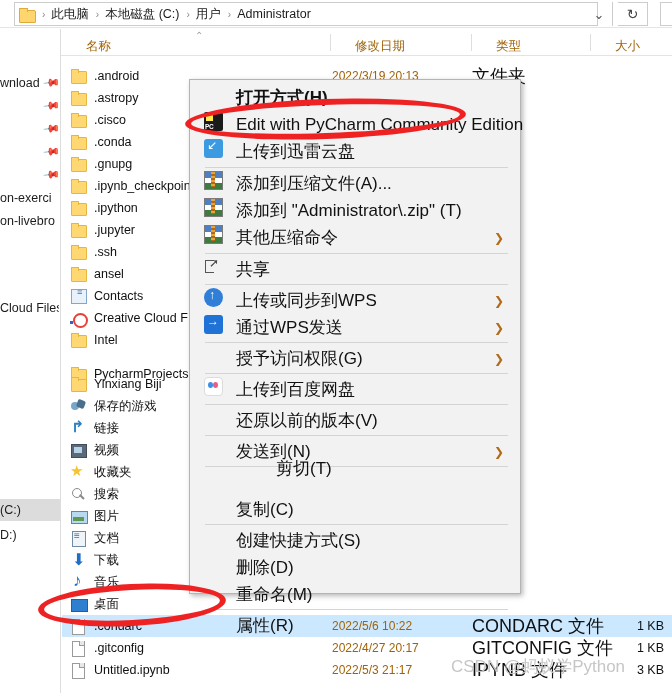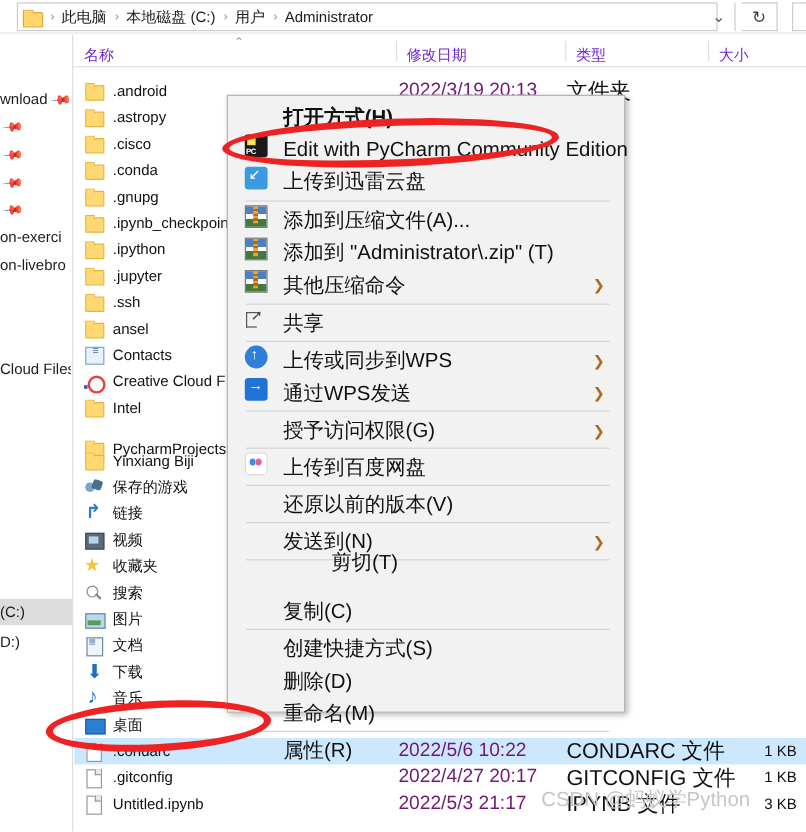--- a/index.html
+++ b/index.html
@@ -59,39 +59,39 @@
     border: 1px solid #cccccc; border-right: none; background: #fff;
   }
 
   
   .colheader {
     position: absolute; left: 0; top: 29px; width: 672px; height: 27px;
     background: #ffffff; border-bottom: 1px solid #e3e3e3;
   }
   .colheader .ch {
     position: absolute; top: 4px; height: 27px; display: flex; align-items: center;
-    font-size: 12.5px; color: #6d28d9; padding-left: 8px;
+    font-size: 12.5px; color: #a16207; padding-left: 24px;
   }
   .colheader .divider {
     position: absolute; top: 5px; width: 1px; height: 17px; background: #dedede;
   }
   .sort-caret {
     position: absolute; left: 195px; top: 2px;
     font-size: 10px; color: #9aa4ad; line-height: 10px;
   }
 
   
   .navpane {
     position: absolute; left: 0; top: 29px; width: 61px; height: 664px;
     background: #ffffff; overflow: hidden;
     border-right: 1px solid #dddddd;
   }
   .nav-item {
     position: absolute; left: 0; height: 22px; width: 61px;
-    display: flex; align-items: center; justify-content: flex-start;
+    display: flex; align-items: center; justify-content: space-between;
     font-size: 12.5px; color: #1c1c1c; white-space: nowrap; padding-right: 2px;
   }
   .nav-item .nav-label { overflow: hidden; }
   .nav-item.sel { background: #dcdcdc; }
   .pin {
     display: inline-block; margin-left: 4px; color: #8b8b8b; font-size: 11px;
     transform: rotate(40deg);
   }
 
   
@@ -102,21 +102,21 @@
   .frow {
     position: absolute; left: 0; width: 610px; height: 22px;
     display: flex; align-items: center;
   }
   .frow.sel { background: #cce8ff; }
   .fname {
     position: absolute; left: 8px; display: flex; align-items: center;
     font-size: 12.5px; color: #101010; white-space: nowrap;
   }
   .fdate {
-    position: absolute; left: 270px; font-size: 16px; color: #701a75; white-space: nowrap;
+    position: absolute; left: 270px; font-size: 12px; color: #a16207; white-space: nowrap;
   }
   .ftype {
     position: absolute; left: 410px; font-size: 18px; color: #101010; white-space: nowrap;
   }
   .fsize {
     position: absolute; left: 540px; width: 62px; text-align: right;
     font-size: 12.5px; color: #101010; white-space: nowrap;
   }
 
   

